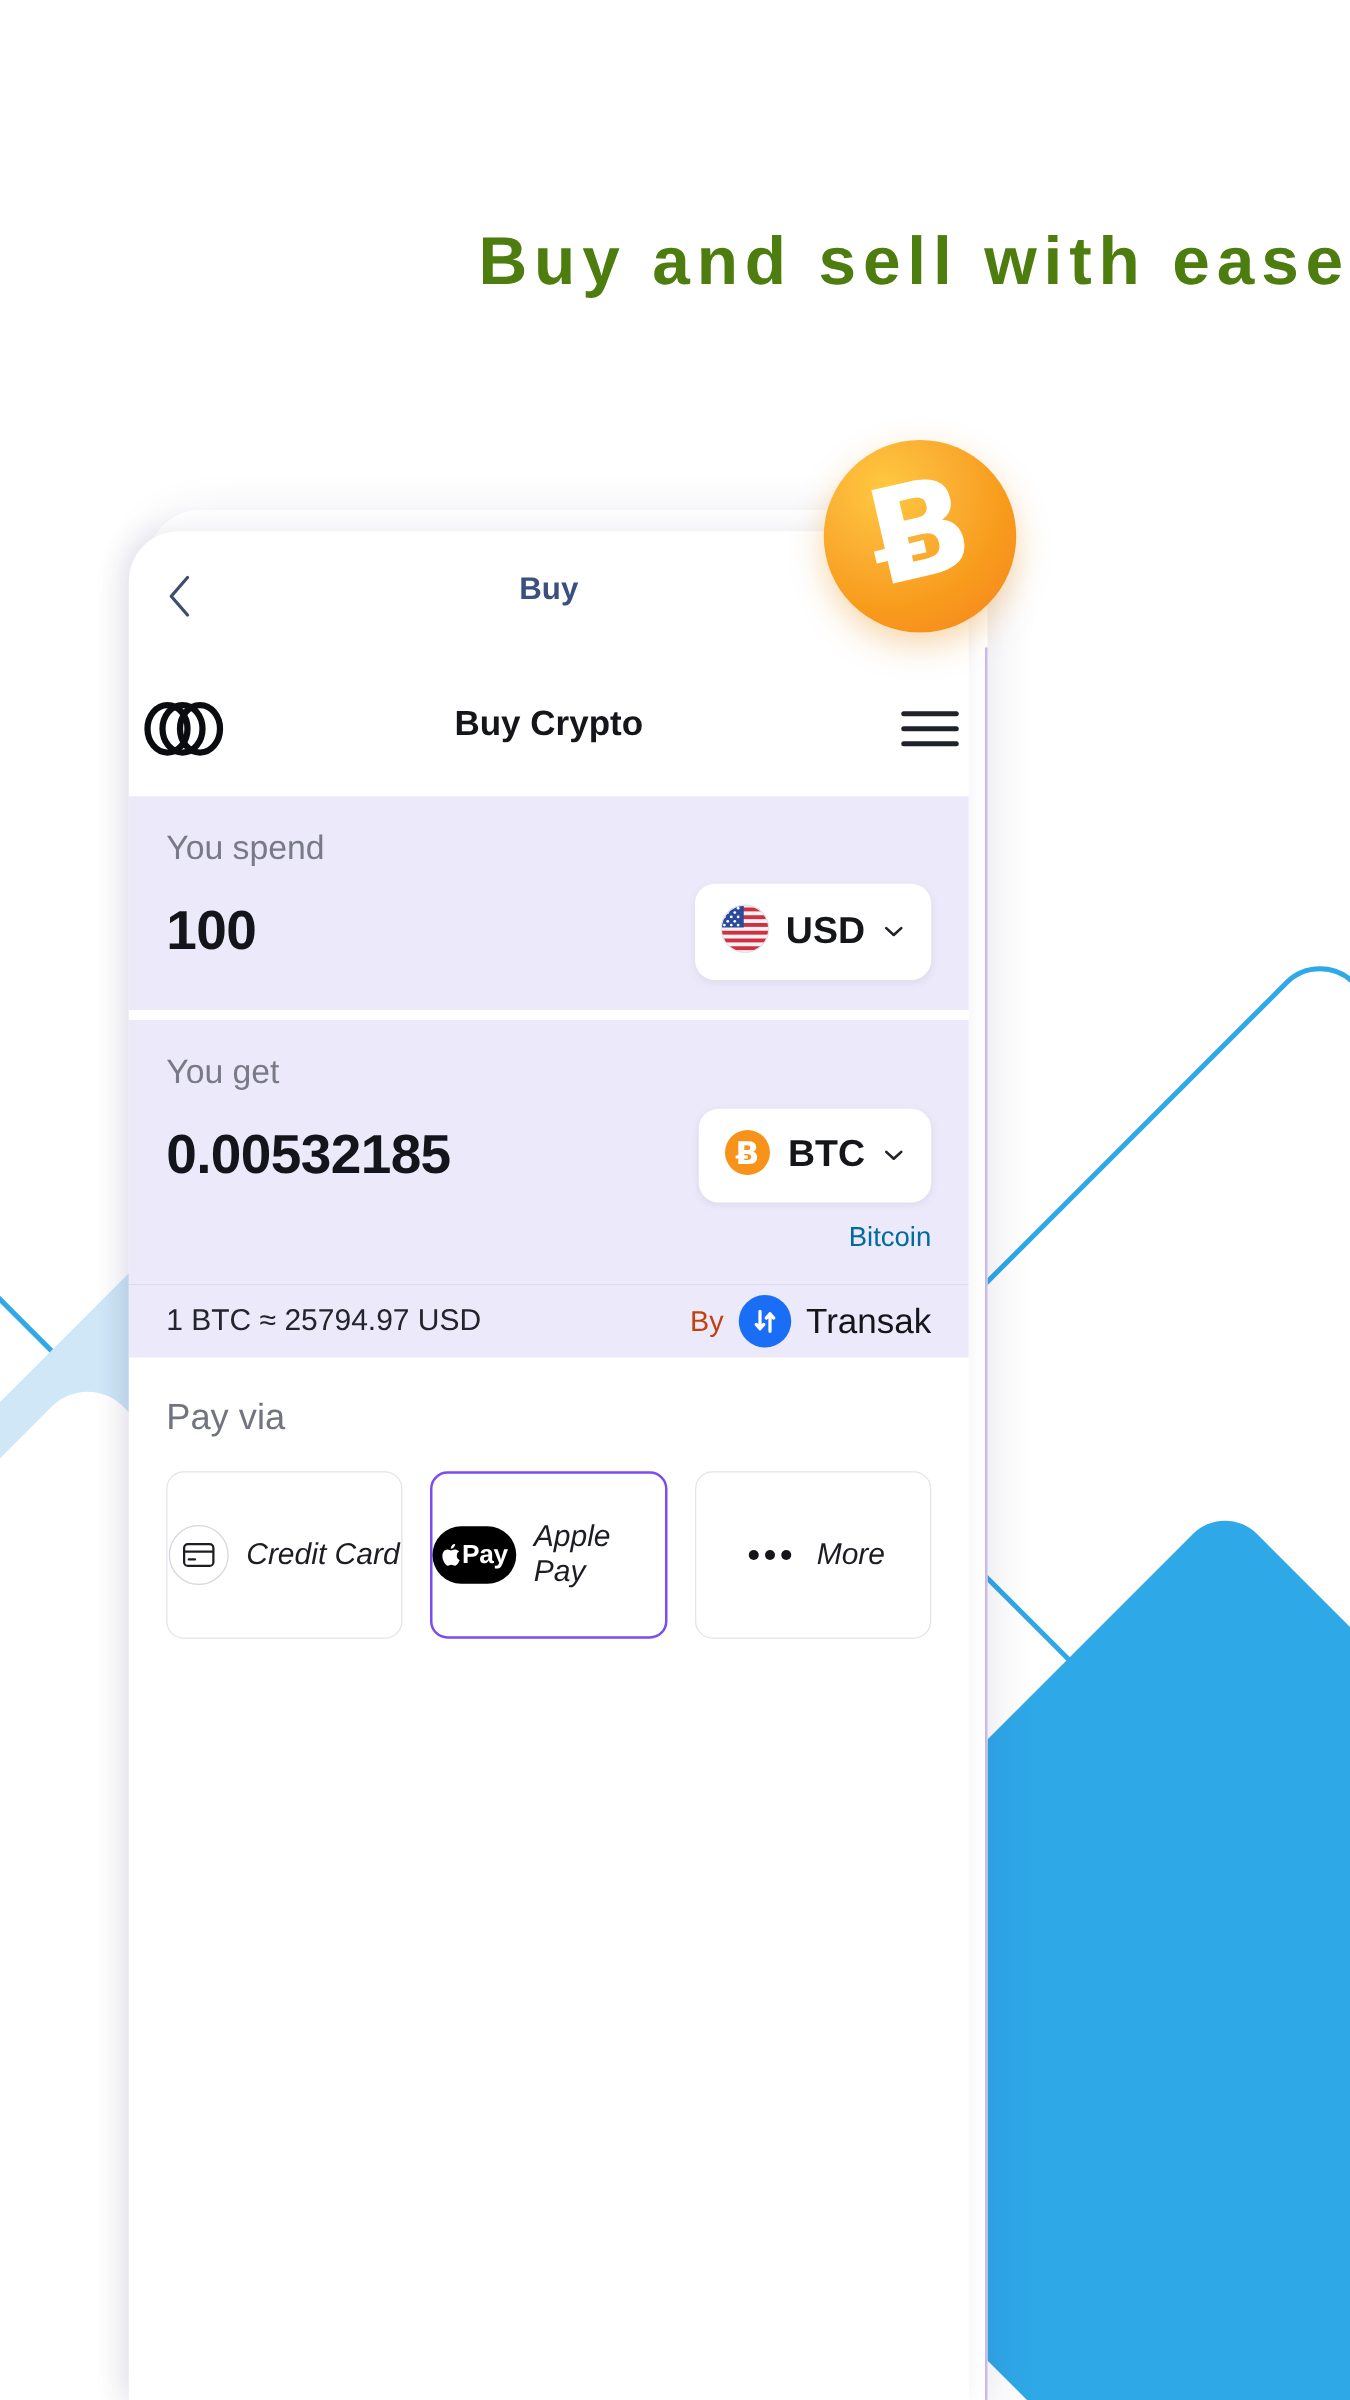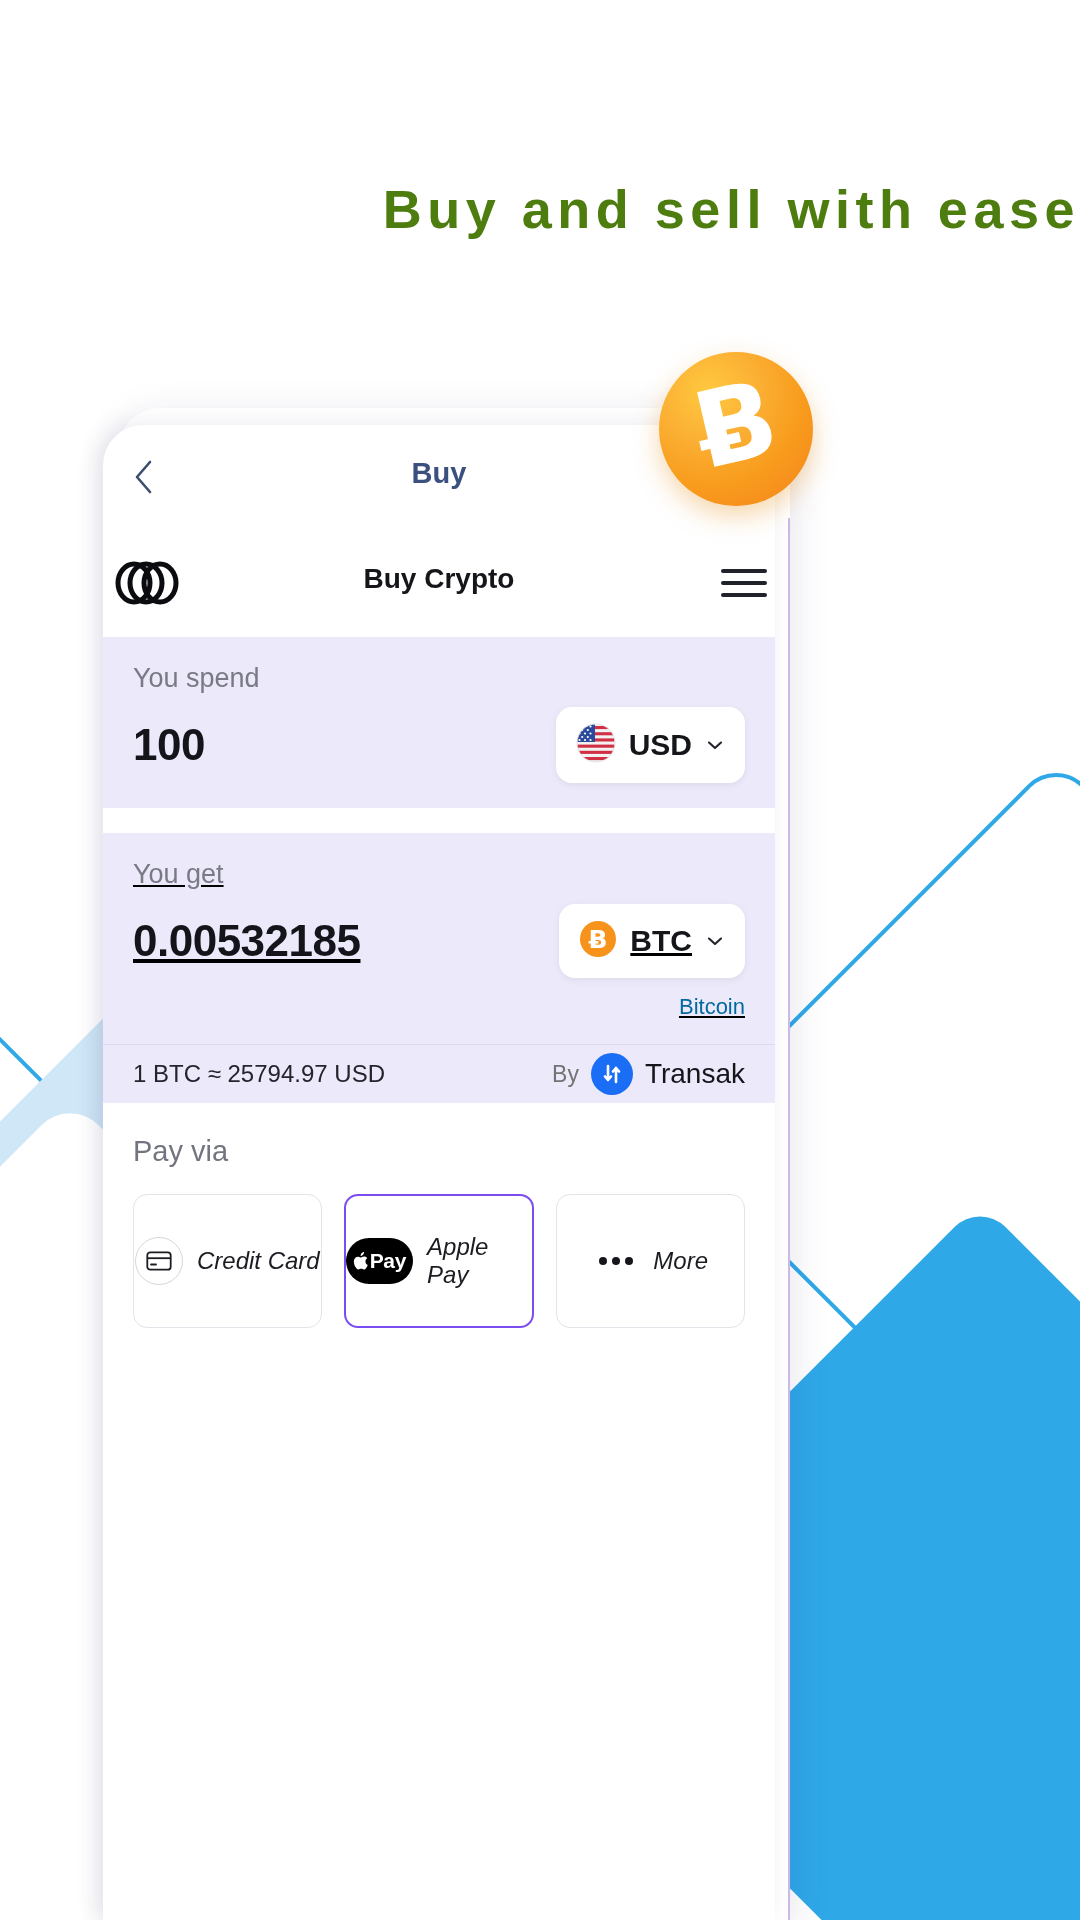--- a/index.html
+++ b/index.html
@@ -110,21 +110,21 @@
   .nav-back{
     position:absolute;left:18px;top:30px;
     width:44px;height:44px;
     display:flex;align-items:center;justify-content:center;
     color:#3c4d6e;
   }
   .nav-back svg{display:block;}
   .nav-title{
     position:absolute;left:0;right:0;top:32px;
     text-align:center;
-    font-size:29px;font-weight:bold;color:#3c5080;
+    font-size:25px;font-weight:bold;color:#3c5080;
   }
 
   
   .wg-head{
     position:relative;height:108px;
   }
   .wg-logo{
     position:absolute;left:5px;top:32px;
     width:76px;height:44px;
   }
@@ -142,21 +142,21 @@
   .wg-menu i{display:block;height:4px;background:#20222a;border-radius:2px;}
 
   
   .panel{
     background:#eceafa;
     margin:0 0 0 0;
     padding:26px 30px 24px 30px;
     position:relative;
     box-sizing:border-box;
   }
-  .panel + .panel{margin-top:25px;text-decoration:underline;}
+  .panel + .panel{margin-top:8px;}
   .panel-label{
     font-size:27px;color:#787a85;margin-bottom:12px;
   }
   .panel-row{
     display:flex;align-items:center;justify-content:space-between;
     min-height:78px;
   }
   .panel-amount{
     font-size:44px;font-weight:bold;color:#14151b;letter-spacing:-.5px;
   }
@@ -175,21 +175,21 @@
   
   .rate{
     background:#eceafa;
     border-top:1px solid #dedaf0;
     padding:8px 30px;
     display:flex;align-items:center;justify-content:space-between;
     box-sizing:border-box;
   }
   .rate-left{font-size:24px;color:#24252c;}
   .rate-right{display:flex;align-items:center;gap:12px;}
-  .rate-by{font-size:23px;color:#737373;}
+  .rate-by{font-size:23px;color:#c2410c;}
   .rate-brand{font-size:28px;color:#15161a;font-weight:normal;}
   .transak-badge{
     width:42px;height:42px;border-radius:50%;
     background:#1a6ef5;
     display:flex;align-items:center;justify-content:center;
     flex:none;
   }
 
   
   .payvia{

